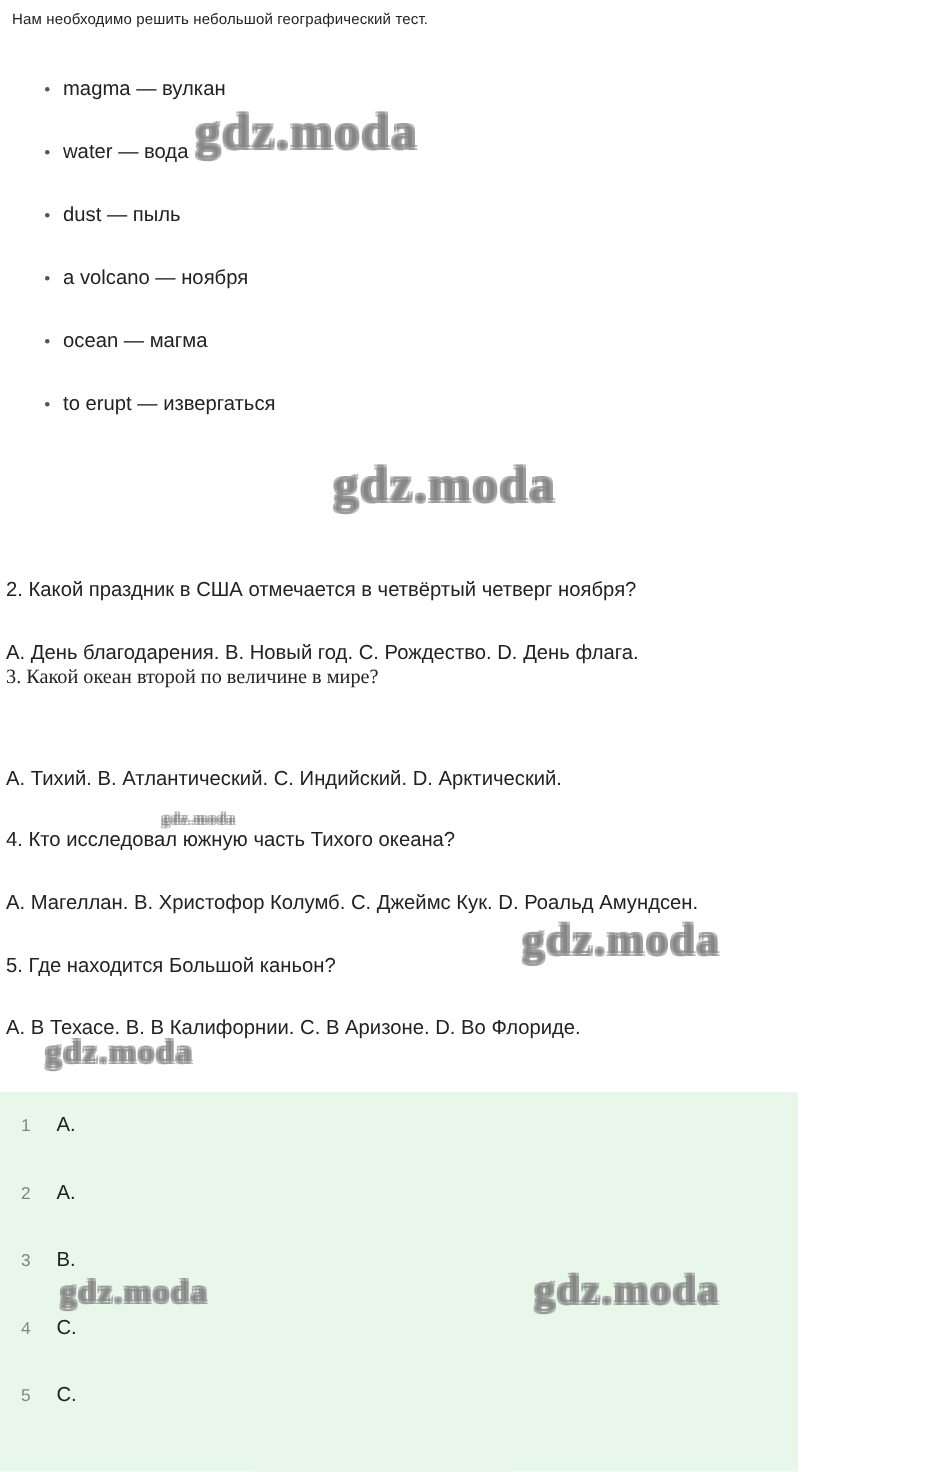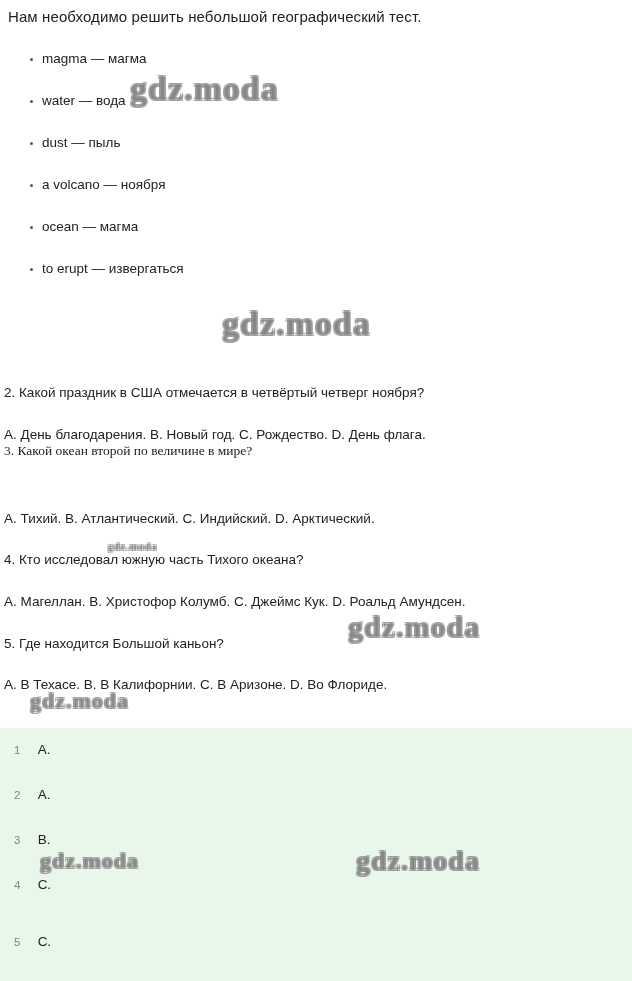--- a/index.html
+++ b/index.html
@@ -17,21 +17,21 @@
   }
   .page {
     position: relative;
     width: 632px;
     height: 981px;
   }
   .intro {
     position: absolute;
     left: 8px;
     top: 8px;
-    font-size: 15px;
+    font-size: 10px;
     color: #222;
     letter-spacing: 0.1px;
   }
   .vocab {
     position: absolute;
     left: 8px;
     top: 38px;
     width: 600px;
     margin: 0;
     padding: 0;
@@ -59,21 +59,21 @@
     position: absolute;
     left: 4px;
     width: 620px;
     font-size: 13.5px;
     color: #222;
   }
   .answers-box {
     position: absolute;
     left: 0;
     top: 728px;
-    width: 632px;
+    width: 532px;
     height: 253px;
     background: #e8f7ea;
   }
   .answer-row {
     position: absolute;
     left: 14px;
     font-size: 13px;
     color: #222;
   }
   .answer-num {
@@ -109,21 +109,21 @@
   }
 </style>
 </head>
 <body>
 
 <div class="page">
 
   <div class="intro">Нам необходимо решить небольшой географический тест.</div>
 
   <ul class="vocab">
-    <li>magma — магма</li>
+    <li>magma — вулкан</li>
     <li>water — вода</li>
     <li>dust — пыль</li>
     <li>a volcano — ноября</li>
     <li>ocean — магма</li>
     <li>to erupt — извергаться</li>
   </ul>
 
 
   <div class="qa" style="top:385px;">2. Какой праздник в США отмечается в четвёртый четверг ноября?</div>
   <div class="qa" style="top:427px;">A. День благодарения. B. Новый год. C. Рождество. D. День флага.</div>
@@ -147,21 +147,21 @@
       <span class="answer-val">A.</span>
     </div>
     <div class="answer-row" style="top:104px;">
       <span class="answer-num">3</span>
       <span class="answer-val">B.</span>
     </div>
     <div class="answer-row" style="top:149px;">
       <span class="answer-num">4</span>
       <span class="answer-val">C.</span>
     </div>
-    <div class="answer-row" style="top:206px;">
+    <div class="answer-row" style="top:194px;">
       <span class="answer-num">5</span>
       <span class="answer-val">C.</span>
     </div>
   </div>
 
   <div id="watermark-layer">
       <div class="wm" style="left: 130px; top: 70px; font-size: 34px;">gdz.moda</div>
       <div class="wm" style="left: 222px; top: 305px; font-size: 34px;">gdz.moda</div>
       <div class="wm" style="left: 108px; top: 541px; font-size: 10px;">gdz.moda</div>
       <div class="wm" style="left: 348px; top: 610px; font-size: 30px;">gdz.moda</div>

